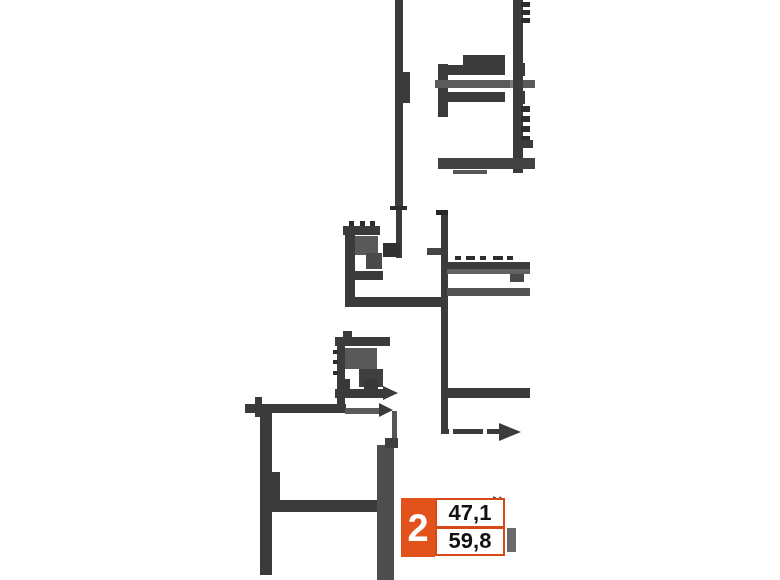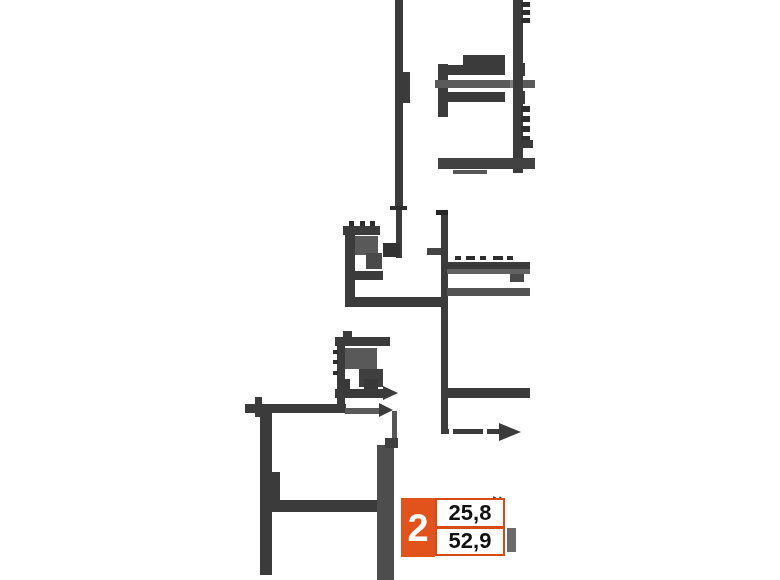--- a/index.html
+++ b/index.html
@@ -50,22 +50,22 @@
 </head>
 <body>
 
 <div id="plan" style="--accent: #e2521b; --box-border: #d64a18; --rooms-color: #ffffff; --value-color: #111111;">
 
   <span class="dim-text">2,</span>
 
   <div class="badge">
     <div class="badge-rooms">2</div>
     <div class="badge-values">
-      <div class="badge-box">25,8</div>
-      <div class="badge-box">52,9</div>
+      <div class="badge-box">47,1</div>
+      <div class="badge-box">59,8</div>
     </div>
   </div>
 
 <div class="seg" style="left: 395px; top: 0px; width: 8px; height: 208px; background: rgb(59, 59, 59);"></div>
     <div class="seg" style="left: 403px; top: 72px; width: 7px; height: 31px; background: rgb(59, 59, 59);"></div>
     <div class="seg" style="left: 390px; top: 206px; width: 17px; height: 4px; background: rgb(44, 44, 44);"></div>
     <div class="seg" style="left: 396px; top: 210px; width: 6px; height: 48px; background: rgb(59, 59, 59);"></div>
     <div class="seg" style="left: 343px; top: 226px; width: 37px; height: 9px; background: rgb(59, 59, 59);"></div>
     <div class="seg" style="left: 349px; top: 221px; width: 5px; height: 5px; background: rgb(44, 44, 44);"></div>
     <div class="seg" style="left: 360px; top: 221px; width: 5px; height: 5px; background: rgb(44, 44, 44);"></div>

